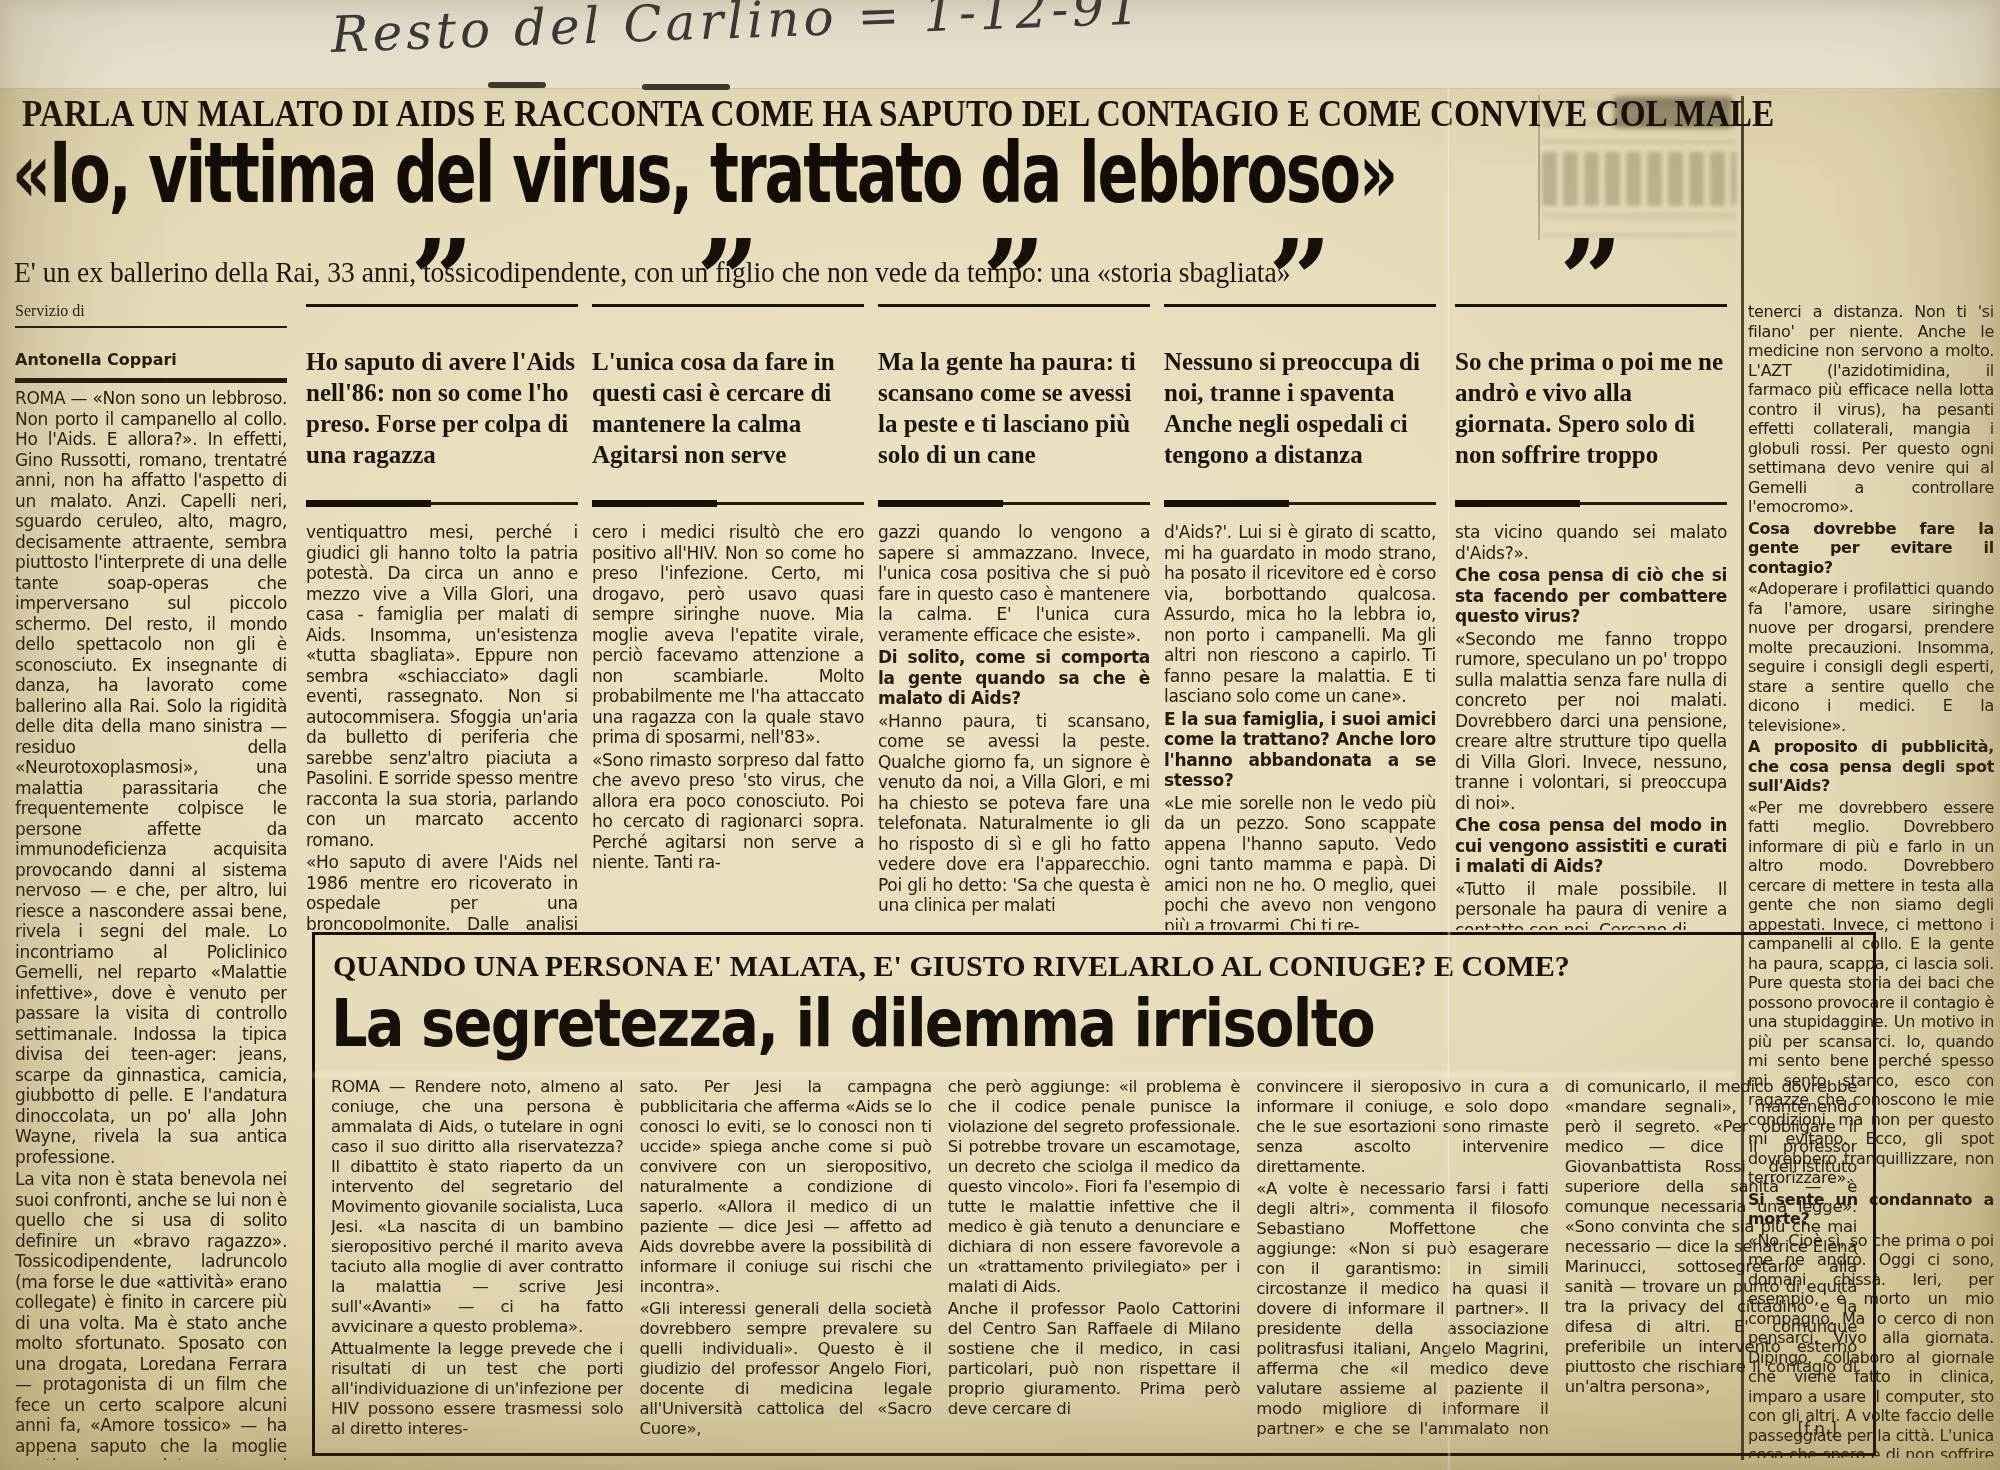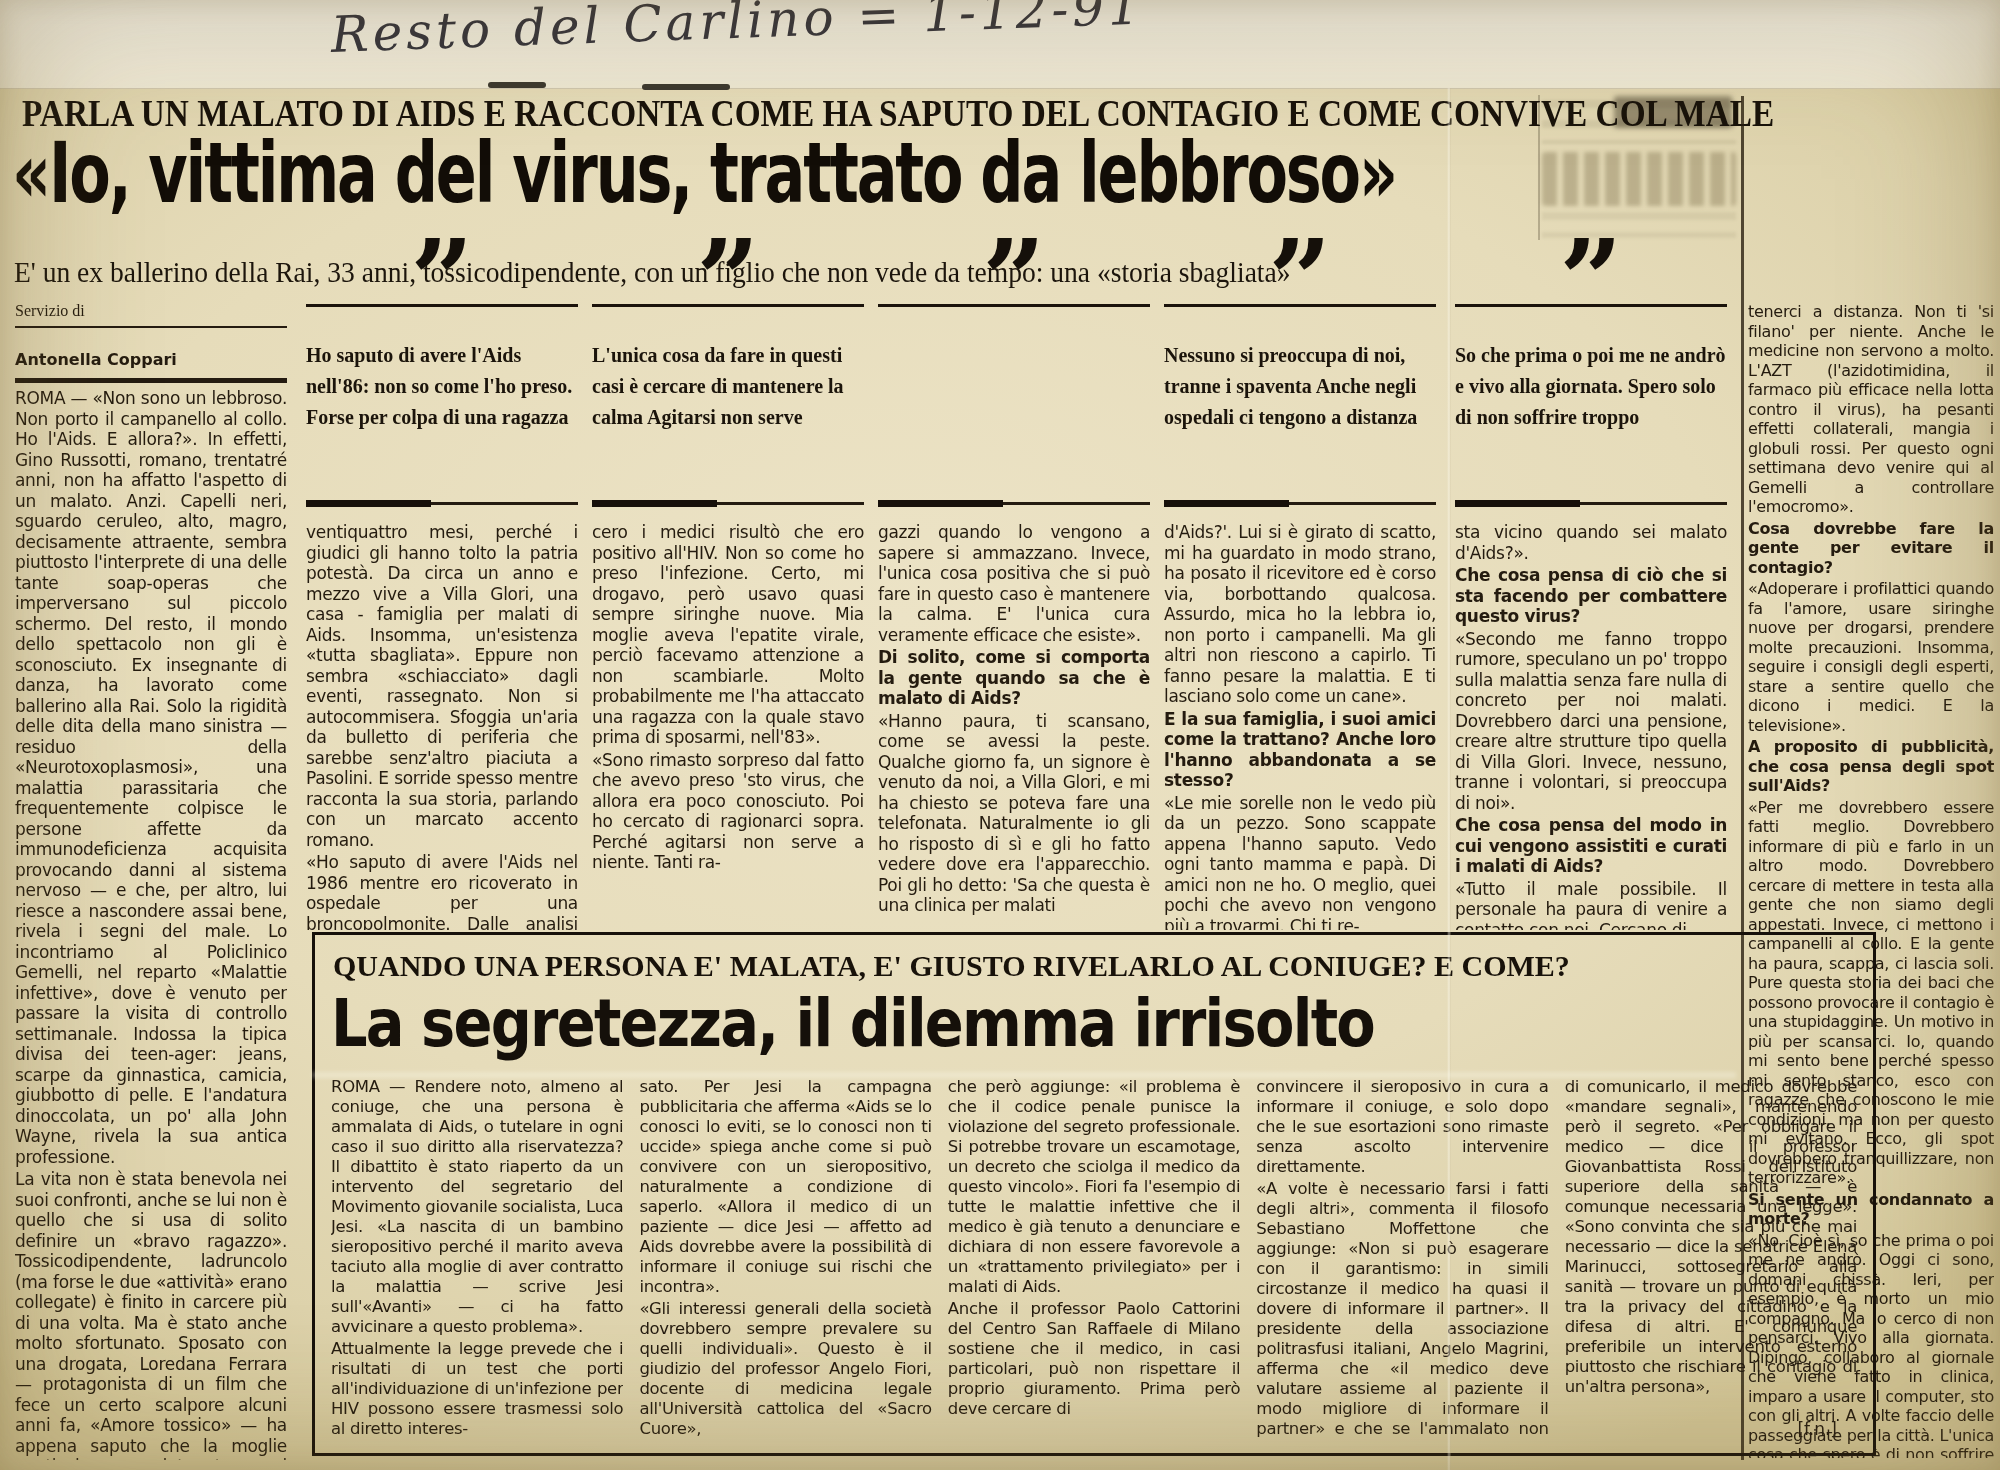--- a/index.html
+++ b/index.html
@@ -30,22 +30,22 @@
   .byline{position:absolute;left:15px;top:302px;width:272px;}
   .byline-label{font-family:"Liberation Serif",serif;font-size:16px;}
   .byline-rule{height:2px;background:#241b10;margin-top:6px;}
   .byline-name{font-family:"DejaVu Sans",sans-serif;font-weight:bold;font-size:16px;margin-top:22px;}
   .byline-rule.thick{height:5px;margin-top:9px;}
 
   .pq{position:absolute;top:238px;width:272px;}
   .pq-rule{position:absolute;left:0;right:0;top:66px;height:3px;background:#1b130b;}
   .pq-glyph{position:relative;height:78px;line-height:86px;text-align:center;
         font-family:"DejaVu Serif",serif;font-weight:bold;font-size:110px;color:#15100a;}
-  .pq-text{margin-top:24px;font-family:"Liberation Serif",serif;font-weight:bold;
-        font-size:20px;line-height:31px;color:#1b140b;}
+  .pq-text{margin-top:30px;font-family:"Liberation Serif",serif;font-weight:bold;
+        font-size:25px;line-height:31px;color:#1b140b;}
   .pq-bottom{position:absolute;top:500px;width:272px;height:7px;}
   .pq-bottom::before{content:"";position:absolute;left:0;right:0;top:2px;height:2.5px;background:#241b10;}
   .pq-bottom::after{content:"";position:absolute;left:0;top:0;width:46%;height:7px;background:#17100a;}
 
   .bodycol{position:absolute;width:272px;text-align:justify;overflow:hidden;
         font-family:"DejaVu Sans",sans-serif;font-size:17px;line-height:20.5px;
         letter-spacing:-.3px;color:#241b0f;hyphens:auto;-webkit-hyphens:auto;}
   .bodycol p{margin:0;}
   .bodycol p+p{margin-top:2px;}
   .bodycol p.q{font-weight:bold;}
@@ -113,20 +113,21 @@
     <div class="pq-text">Ho saputo di avere l'Aids nell'86: non so come l'ho preso. Forse per colpa di una ragazza</div>
   </div>
   <div class="pq" style="left:592px">
     <div class="pq-rule"></div>
     <div class="pq-glyph">”</div>
     <div class="pq-text">L'unica cosa da fare in questi casi è cercare di mantenere la calma Agitarsi non serve</div>
   </div>
   <div class="pq" style="left:878px">
     <div class="pq-rule"></div>
     <div class="pq-glyph">”</div>
+    <div class="pq-text">Ma la gente ha paura: ti scansano come se avessi la peste e ti lasciano più solo di un cane</div>
   </div>
   <div class="pq" style="left:1164px">
     <div class="pq-rule"></div>
     <div class="pq-glyph">”</div>
     <div class="pq-text">Nessuno si preoccupa di noi, tranne i spaventa Anche negli ospedali ci tengono a distanza</div>
   </div>
   <div class="pq" style="left:1455px">
     <div class="pq-rule"></div>
     <div class="pq-glyph">”</div>
     <div class="pq-text">So che prima o poi me ne andrò e vivo alla giornata. Spero solo di non soffrire troppo</div>

